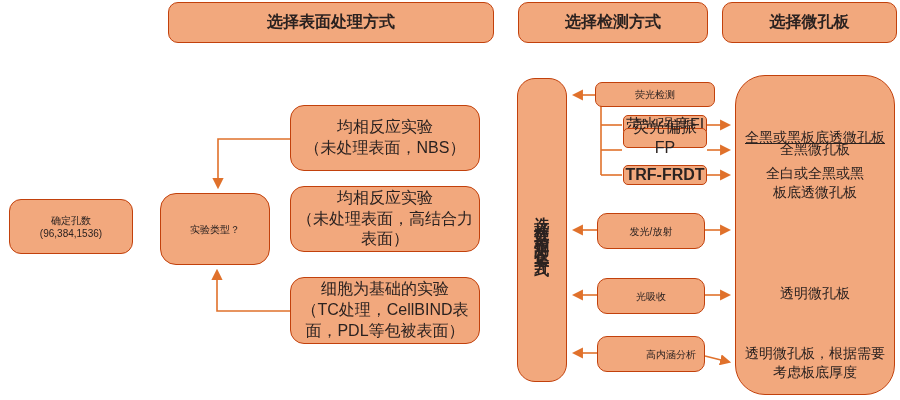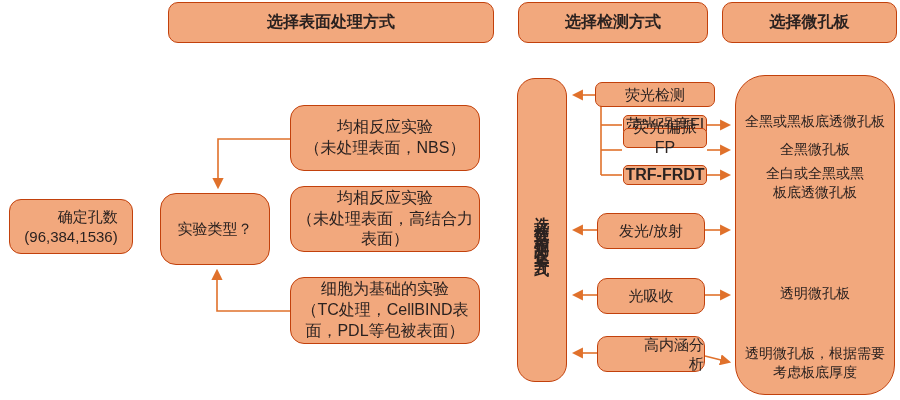--- a/index.html
+++ b/index.html
@@ -26,21 +26,21 @@
     display: flex;
     align-items: center;
     justify-content: center;
     text-align: center;
     white-space: pre-line;
     line-height: 1.3;
     color: #2b2220;
   }
   .header { font-size: 16px; font-weight: 600; border-radius: 10px; }
   .body14 { font-size: 16px; }
-  .body15 { font-size: 15px; text-align: right; }
+  .body15 { font-size: 10px; }
   .small12 { font-size: 16px; border-radius: 5px; }
   .boldtext { font-weight: 700; }
   .vwrap { border-radius: 18px; }
   .vtext {
     writing-mode: vertical-lr;
     text-orientation: upright;
     font-size: 15px;
     font-weight: 600;
     letter-spacing: 5px;
     white-space: normal;
@@ -108,21 +108,21 @@
 
   <div class="box body15" style="left:595px;top:82px;width:120px;height:25px;border-radius:7px;">荧光检测</div>
   <div class="box small12" style="left:623px;top:115px;width:84px;height:20px;">荧光强度FI</div>
   <div class="box small12" style="left:623px;top:128px;width:84px;height:20px;">荧光偏振FP</div>
   <div class="box small12 boldtext" style="left:623px;top:165px;width:84px;height:20px;">TRF-FRDT</div>
   <div class="box body15" style="left:597px;top:213px;width:108px;height:36px;border-radius:10px;">发光/放射</div>
   <div class="box body15" style="left:597px;top:278px;width:108px;height:36px;border-radius:10px;">光吸收</div>
   <div class="box body15" style="left:597px;top:336px;width:108px;height:36px;border-radius:10px;padding-left:40px;">高内涵分析</div>
 
   <div class="box" style="left:735px;top:75px;width:160px;height:320px;border-radius:30px;display:block;">
-    <div class="plate-entry" style="top:36px;">全黑或黑板底透微孔板</div>
+    <div class="plate-entry" style="top:52px;text-decoration:underline;">全黑或黑板底透微孔板</div>
     <div class="plate-entry" style="top:64px;">全黑微孔板</div>
     <div class="plate-entry" style="top:88px;">全白或全黑或黑
 板底透微孔板</div>
     <div class="plate-entry" style="top:208px;">透明微孔板</div>
     <div class="plate-entry" style="top:268px;">透明微孔板，根据需要
 考虑板底厚度</div>
   </div>
 
 </div>
 

